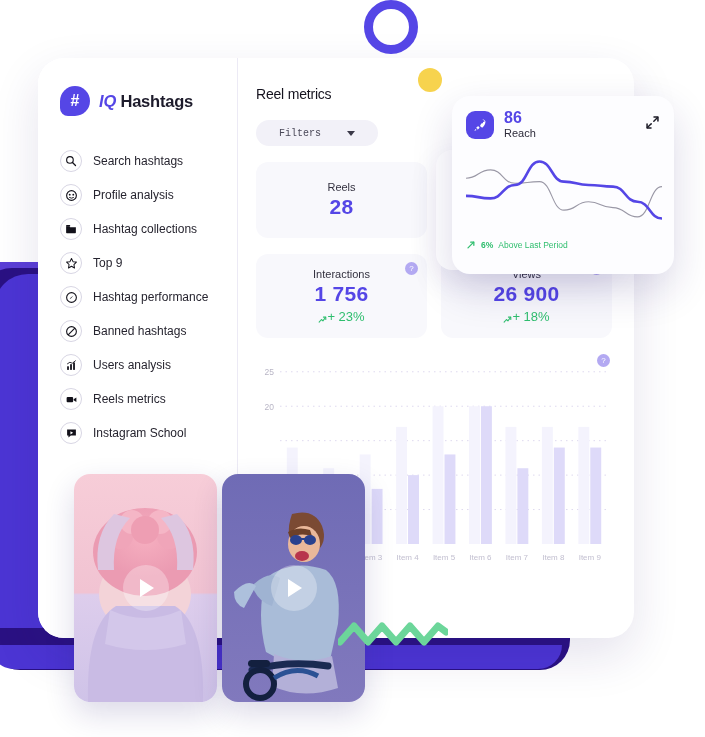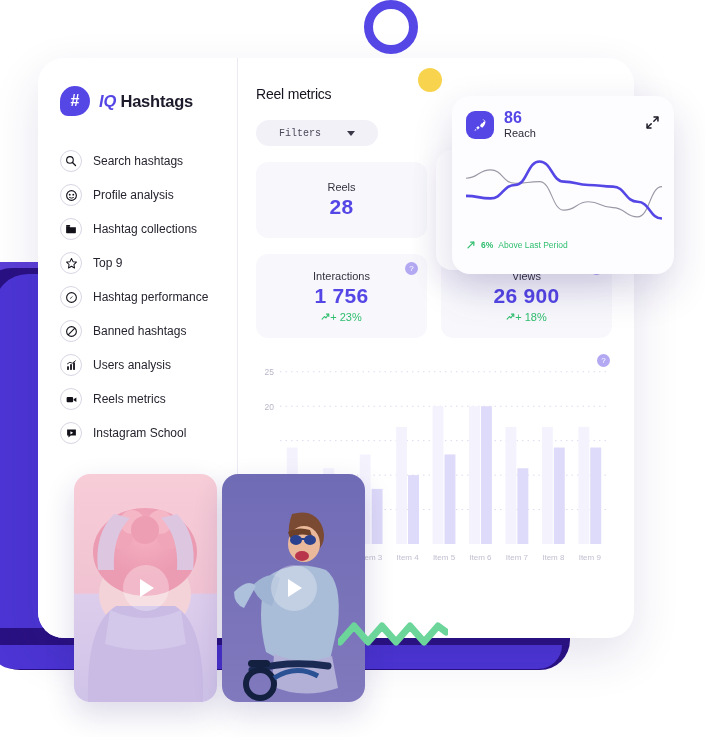--- a/index.html
+++ b/index.html
@@ -118,21 +118,21 @@
 
   .cards-row { display: flex; gap: 14px; margin-top: 16px; }
   .stat-card {
     flex: 1; background: #f8f8fc; border-radius: 12px;
     height: 76px; position: relative;
     display: flex; flex-direction: column; align-items: center; justify-content: center;
   }
   .stat-card.tall { height: 84px; }
   .stat-label { font-size: 11px; color: #33313f; }
   .stat-value { font-size: 21px; font-weight: 700; color: #5546e6; margin-top: 2px; letter-spacing: .3px; }
-  .stat-delta { font-size: 11px; color: #2fbe6e; margin-top: 3px; display: flex; align-items: center; gap: 0; }
+  .stat-delta { font-size: 13px; color: #2fbe6e; margin-top: 3px; display: flex; align-items: flex-end; gap: 0; }
   .help-badge {
     position: absolute; right: 9px; top: 8px;
     width: 13px; height: 13px; border-radius: 50%;
     background: #b3a9f2; color: #fff;
     font-size: 8px; line-height: 13px; text-align: center; cursor: pointer;
   }
 
   
   .chart-card {
     margin-top: 14px; position: relative; height: 232px;

